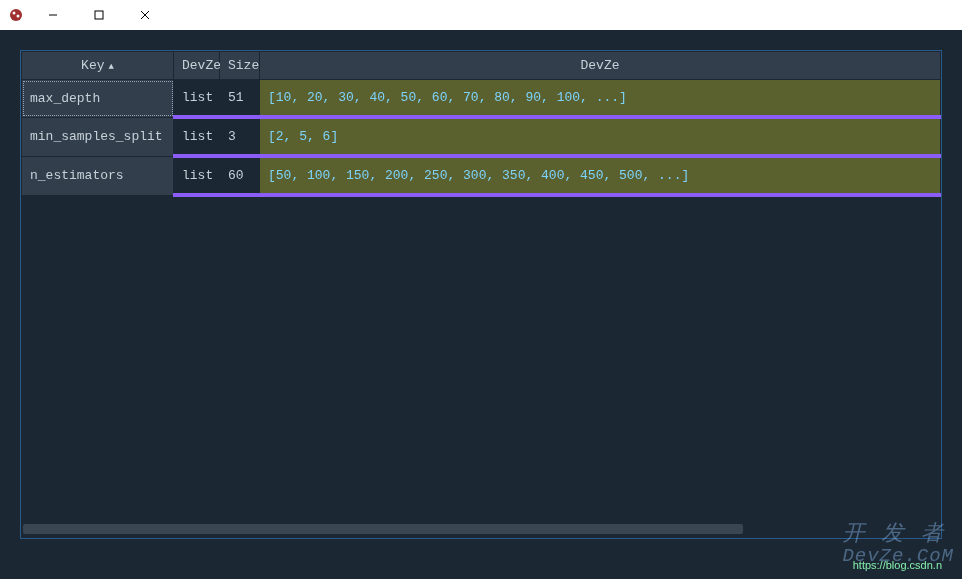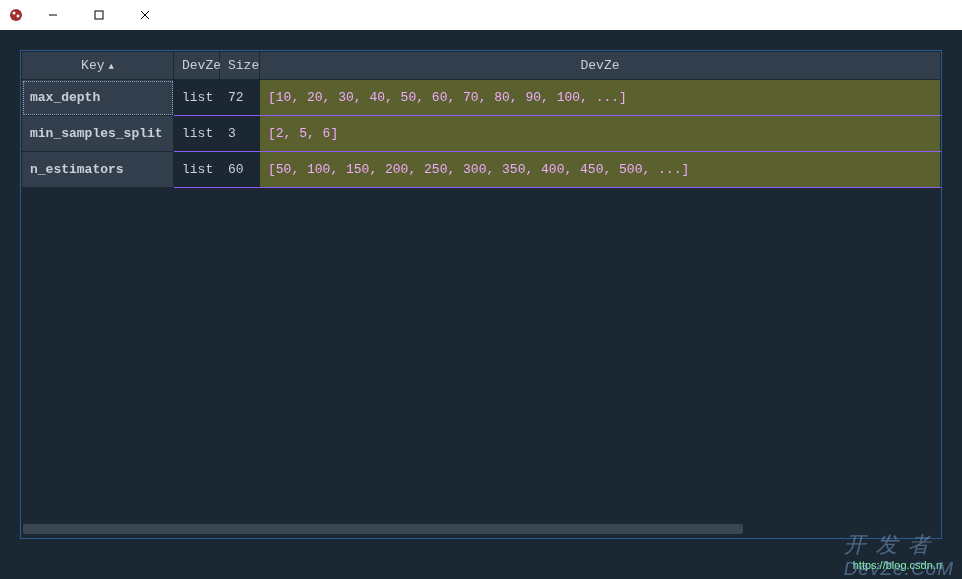--- a/index.html
+++ b/index.html
@@ -69,57 +69,56 @@
 thead th.col-type { width: 46px; }
 thead th.col-size { width: 40px; text-align: center; }
 thead th.col-value { width: auto; }
 .sort-arrow {
   font-size: 9px;
   margin-left: 4px;
   color: #c8d0d8;
 }
 tbody td {
   padding: 10px 8px;
-  border-bottom: 1px solid #8b5cf6;
+  border-bottom: 4px solid #8b5cf6;
   border-right: 1px solid #1b2733;
   color: #c8d0d8;
   vertical-align: middle;
 }
 tbody td.cell-key {
   background: #323e4c;
   color: #c8d0d8;
   border: 1px solid #1b2733;
-  font-weight: bold;
 }
 tbody tr.selected td.cell-key {
   outline: 1px dotted #8fa4b8;
   outline-offset: -2px;
 }
 tbody td.cell-type, tbody td.cell-size {
   background: #1b2733;
   color: #c8d0d8;
 }
 tbody td.cell-value {
   background: #5a612e;
-  color: #f0abfc;
+  color: #7dd3fc;
   font-family: Consolas, "Courier New", monospace;
 }
 .status-bar {
   position: absolute;
   bottom: 8px; right: 20px;
   color: #86efac;
   font-size: 11px;
   font-family: "Segoe UI", sans-serif;
 }
 .watermark {
   position: absolute;
-  bottom: 2px; right: 8px;
+  bottom: 14px; right: 8px;
   font-size: 22px;
   color: rgba(150,200,255,0.4);
-  font-family: Liberation Sans, sans-serif;
+  font-family: Liberation Mono, monospace;
   pointer-events: none;
   letter-spacing: 2px;
   font-style: italic;
 }
 .watermark .sub { font-size: 19px; letter-spacing: 1px; display:block; line-height:0.9; }
 .scrollbar-h {
   position: absolute;
   left: 2px; right: 18px; bottom: 2px;
   height: 14px;
   background: #1b2733;
@@ -171,21 +170,21 @@
           <th class="col-key"><span>Key</span><span class="sort-arrow">▲</span></th>
           <th class="col-type">DevZe</th>
           <th class="col-size">Size</th>
           <th class="col-value">DevZe</th>
         </tr>
       </thead>
       <tbody id="table-body">
           <tr class="selected">
             <td class="cell-key">max_depth</td>
             <td class="cell-type">list</td>
-            <td class="cell-size">72</td>
+            <td class="cell-size">51</td>
             <td class="cell-value">[10, 20, 30, 40, 50, 60, 70, 80, 90, 100, ...]</td>
           </tr>
           <tr>
             <td class="cell-key">min_samples_split</td>
             <td class="cell-type">list</td>
             <td class="cell-size">3</td>
             <td class="cell-value">[2, 5, 6]</td>
           </tr>
           <tr>
             <td class="cell-key">n_estimators</td>

